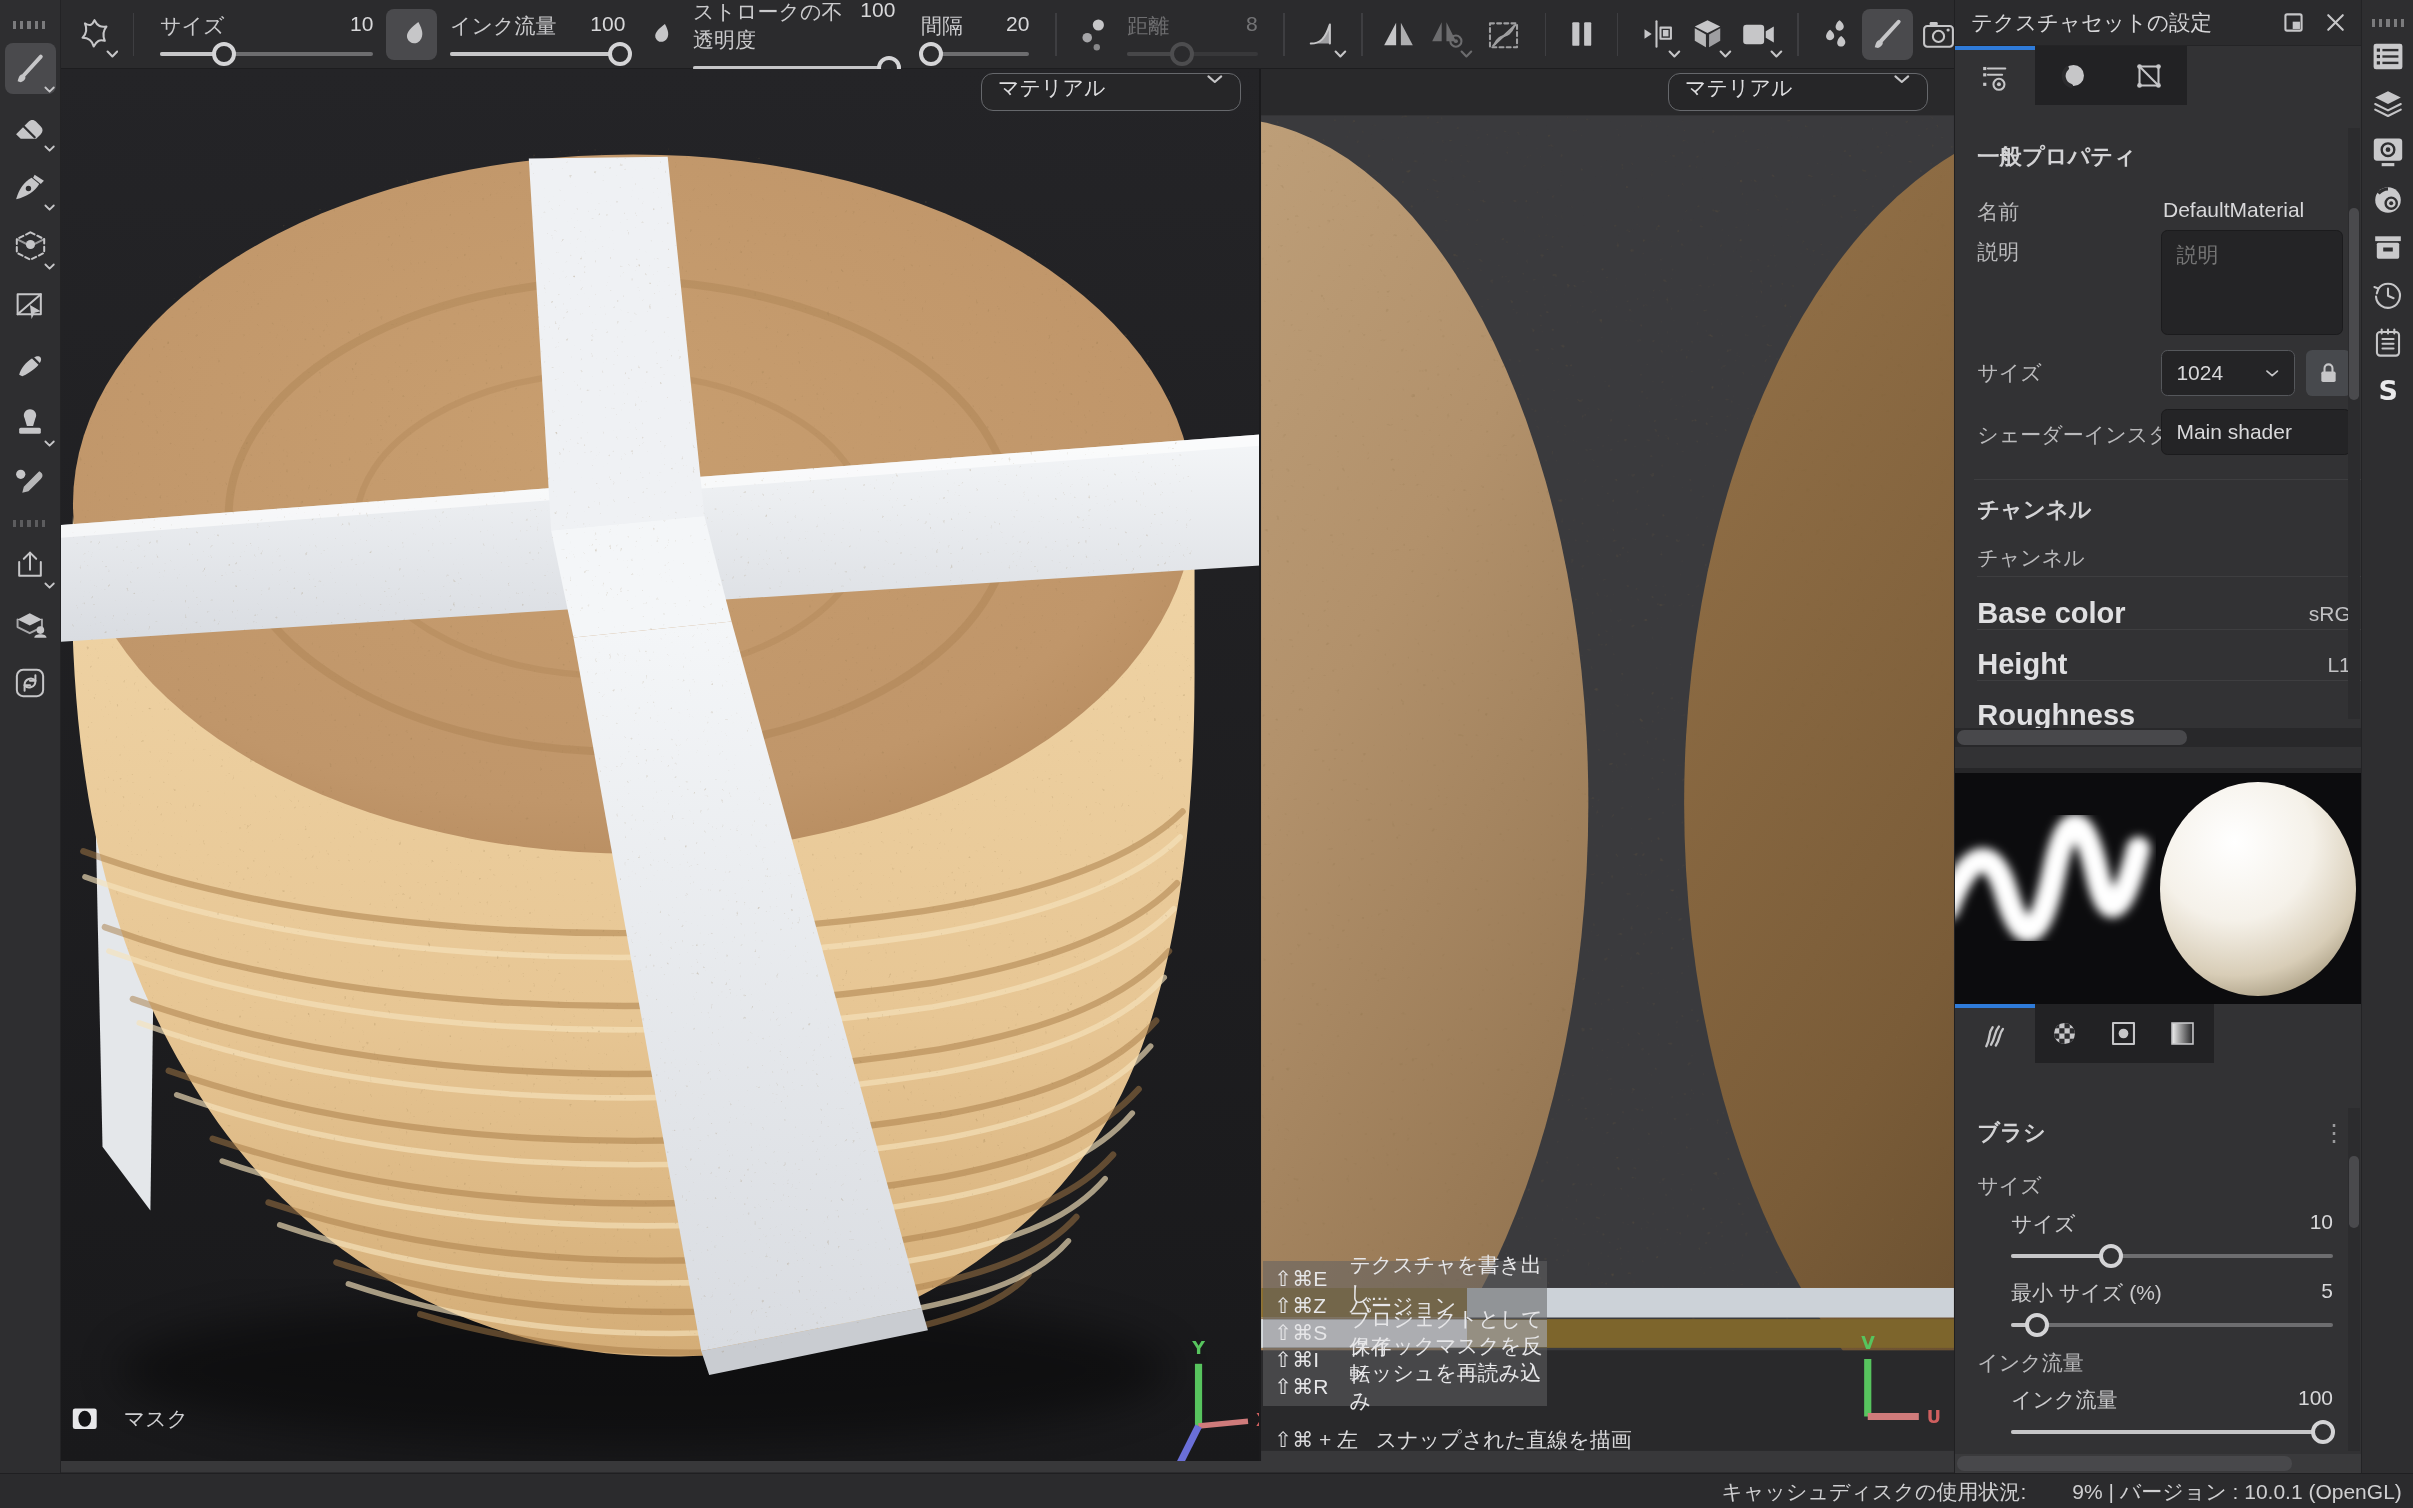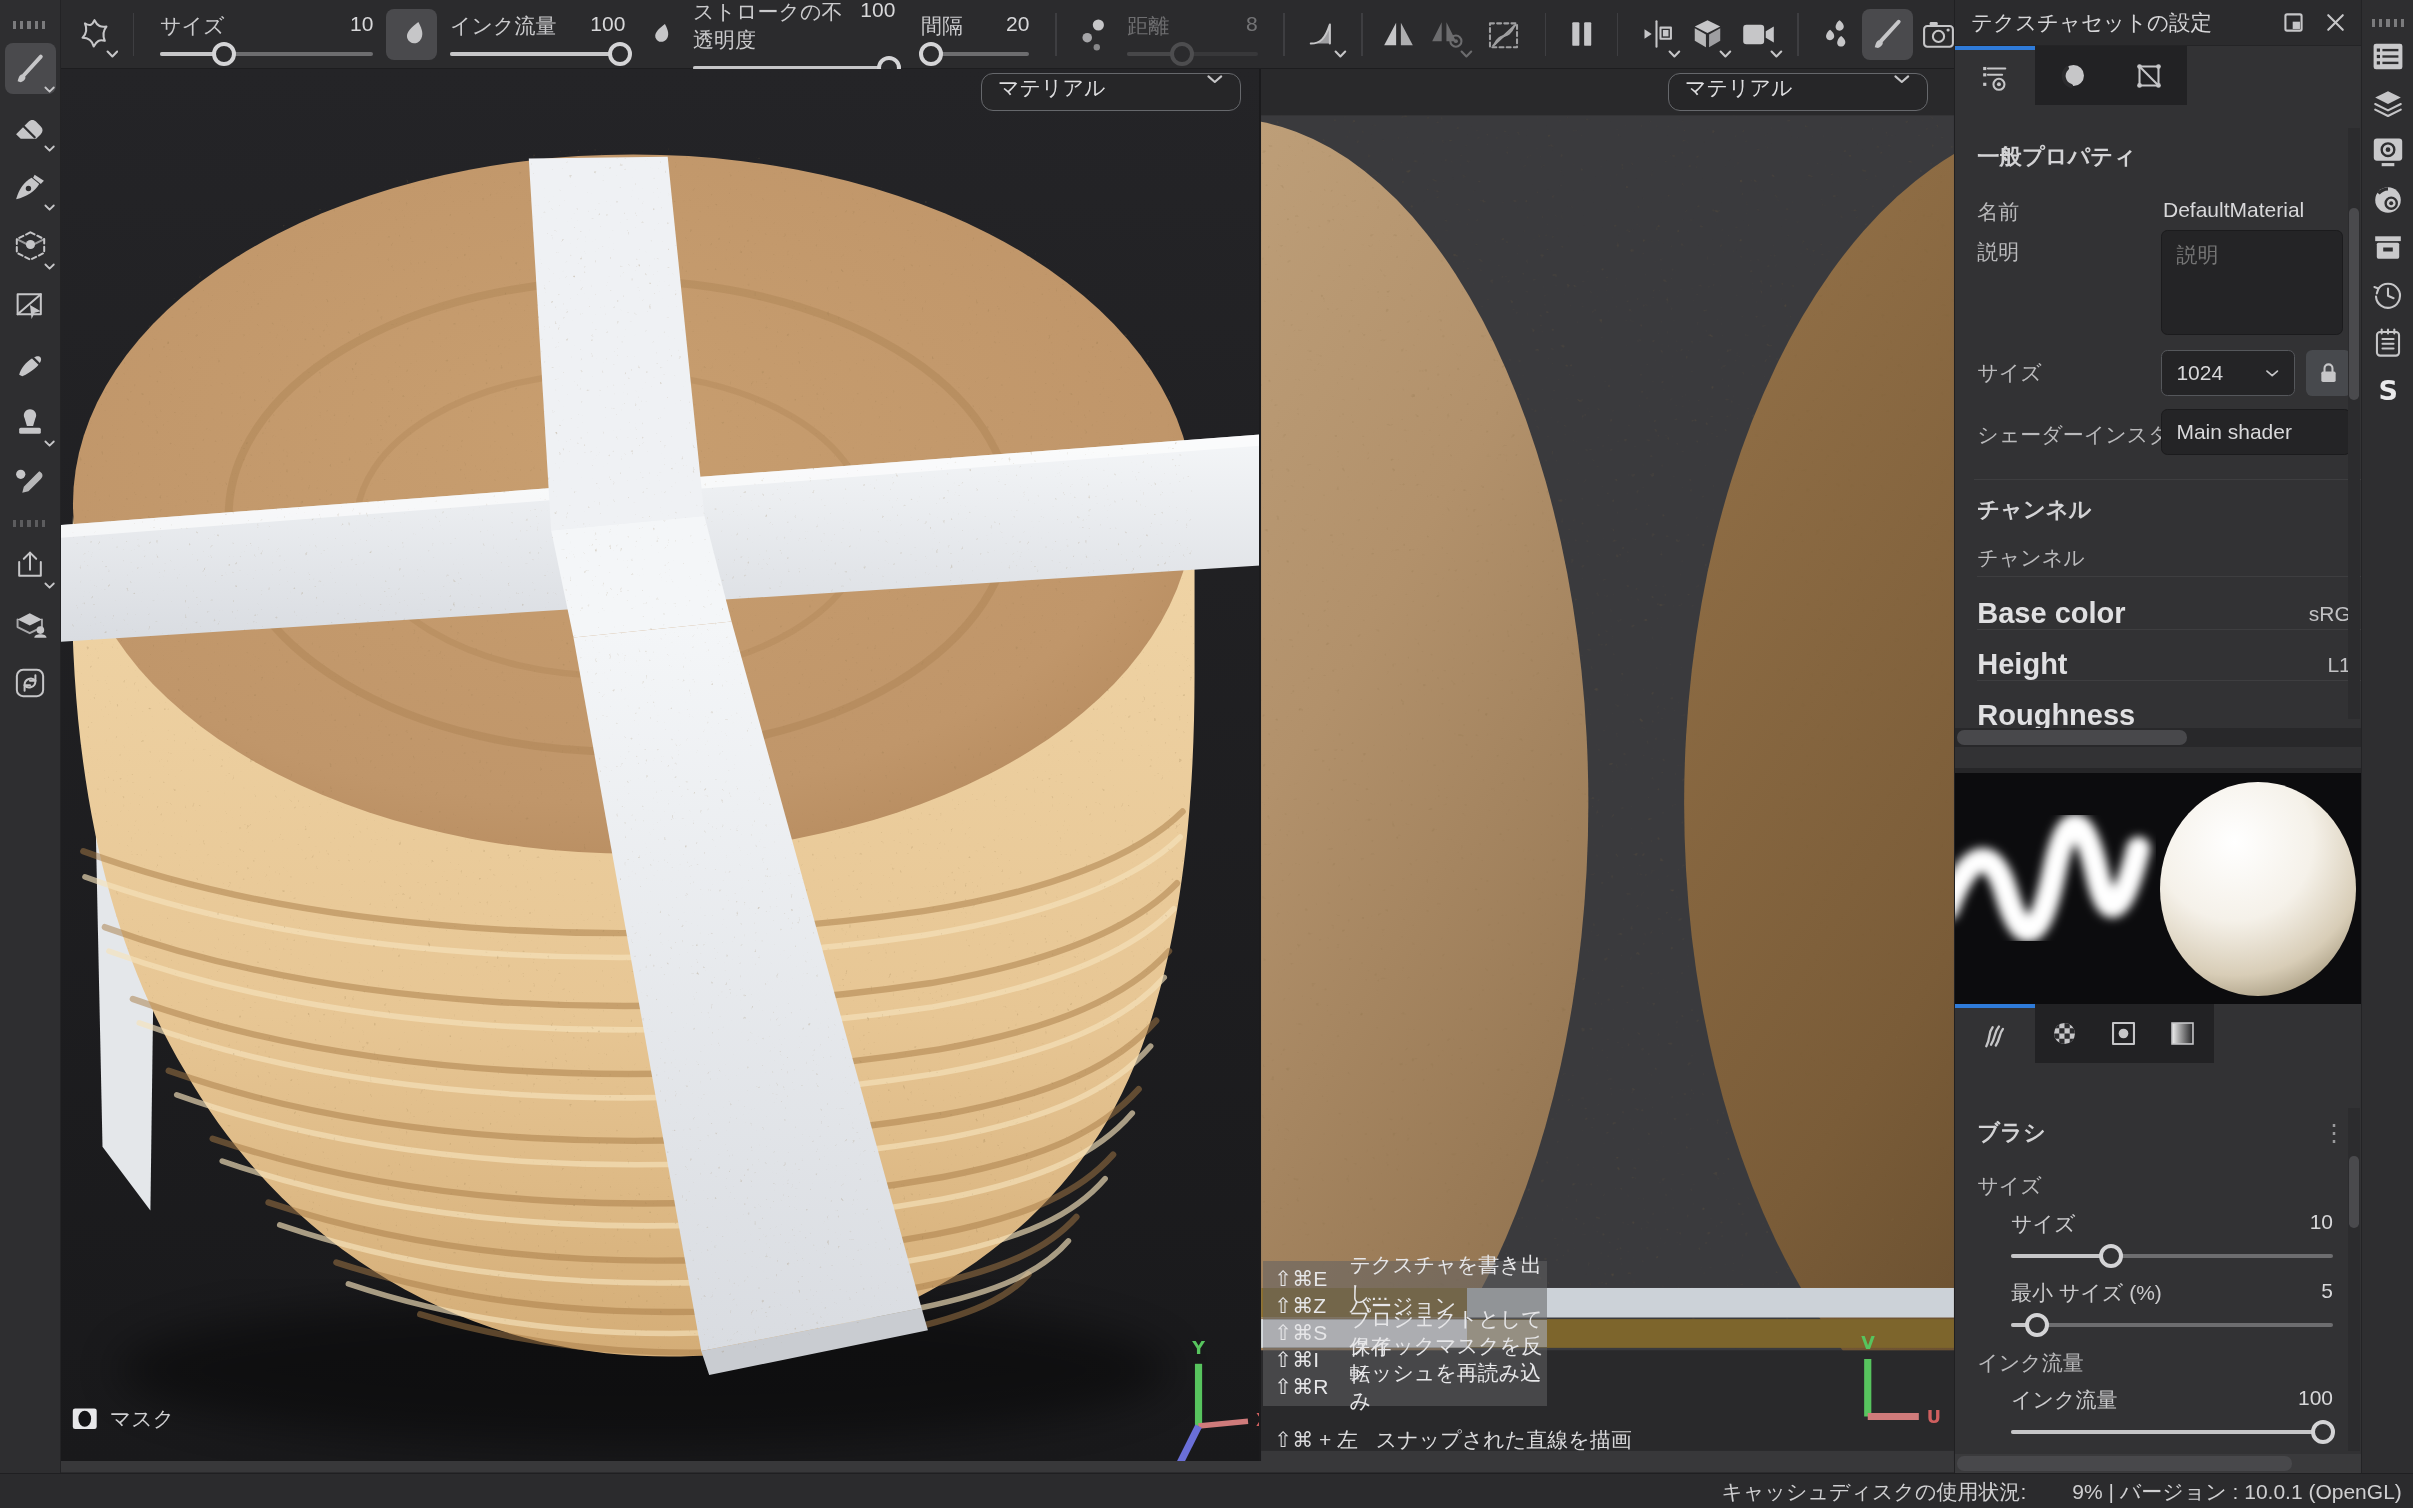--- a/index.html
+++ b/index.html
@@ -43,21 +43,21 @@
     background-image:repeating-linear-gradient(90deg,#5c5c5e 0 3.2px,transparent 3.2px 7.2px); }
 
   
   #vp3d { left:61px; top:69px; width:1199px; height:1393px; background:#202022; overflow:hidden; }
   #vpsep { left:1259px; top:69px; width:1.6px; height:1393px; background:#1b1b1d; }
   #vp2d { left:1261px; top:69px; width:693px; height:1393px; background:#2c2c2e; overflow:hidden; }
   #vpbottomstrip { left:61px; top:1461px; width:1893px; height:11.2px; background:#38383a; }
   .vp-dd { position:absolute; top:4px; display:flex; align-items:flex-start; justify-content:space-between;
     padding:0 16px; border:1.6px solid #66686c; border-radius:12px; background:rgba(38,38,40,.94);
     color:#dedee0; font-size:21px; height:38px; width:260px; }
-  #maskchip { left:11.2px; bottom:29px; display:flex; align-items:center; gap:12px;
+  #maskchip { left:11.2px; bottom:29px; display:flex; align-items:center; gap:26px;
     color:#cfcfd1; font-size:21px; }
 
   
   #shortcutmenu { left:2.4px; top:1192px; width:284px; background:rgba(96,96,98,.55);
     padding:4.8px 0; }
   .scrow { display:flex; height:27px; align-items:center; font-size:21px; color:#e6e6e8; }
   .scrow .k { width:86px; padding-left:11.2px; flex:none; }
   .scrow.hl { background:rgba(205,205,210,.42); }
   #scfooter { left:2.4px; top:1357px; display:flex; font-size:21px; color:#dadadc; align-items:center; }
   #scfooter .k { padding-left:11.2px; margin-right:17.6px; }

